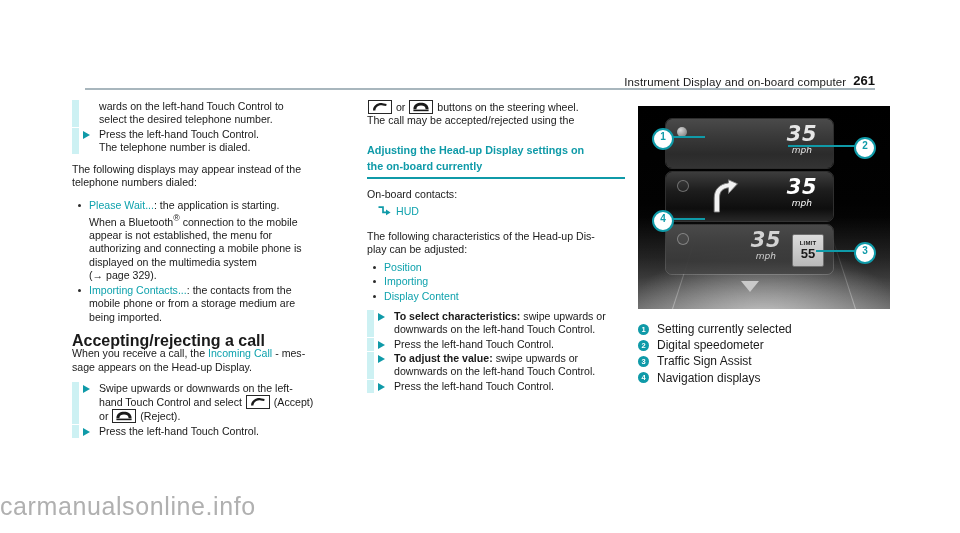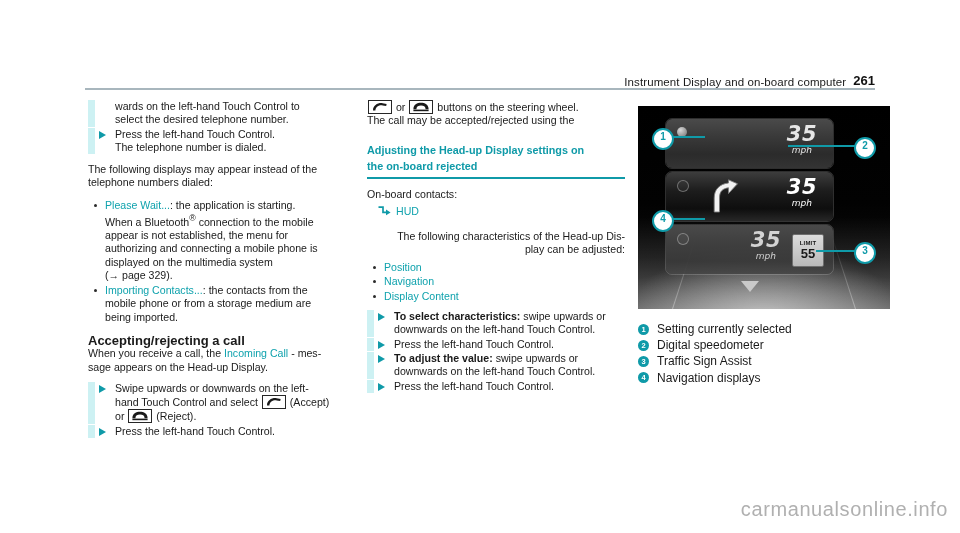--- a/index.html
+++ b/index.html
@@ -17,21 +17,21 @@
   }
   .header-title{font-size:11.5px;color:#1a1a1a;letter-spacing:.1px;}
   .header-page{font-size:13px;font-weight:bold;color:#111;}
   .header-rule{
     position:absolute;left:85px;top:88px;width:790px;height:2px;
     background:#a8b6bd;
   }
 
   
   .col{position:absolute;top:100px;font-size:10.6px;line-height:13.3px;}
-  .col-left{left:88px;width:263px;}
+  .col-left{left:72px;width:263px;}
   .col-mid{left:367px;width:258px;}
 
   p{margin:0 0 0 0;}
   .blk{margin-bottom:9px;}
   .tight{margin-bottom:0;}
 
   
   .step{
     position:relative;padding-left:27px;margin-bottom:1px;min-height:13px;
   }
@@ -50,21 +50,21 @@
   
   .bullet{position:relative;padding-left:17px;margin-bottom:2px;}
   .bullet::before{
     content:"";position:absolute;left:6px;top:5px;width:3px;height:3px;
     border-radius:50%;background:#2b2b2b;
   }
   .bullet-tight{margin-bottom:1px;}
 
   .teal{color:#0fa2ad;}
   .b{font-weight:bold;}
-  .head-bold{font-weight:bold;font-size:13px;}
+  .head-bold{font-weight:bold;font-size:16px;}
 
   
   .sec-head{
     color:#0f9aa8;font-weight:bold;font-size:10.8px;line-height:13.4px;
     margin-bottom:3px;
   }
   .sec-rule{height:1.6px;background:#0f9aa8;margin-bottom:9px;width:100%;}
 
   
   .ico-box{
@@ -169,22 +169,22 @@
   .legend{position:absolute;left:638px;top:322px;width:256px;}
   .lrow{display:flex;align-items:flex-start;margin-bottom:2.2px;}
   .lnum{
     width:11px;height:11px;border-radius:50%;background:#0f9aa8;color:#fff;
     font-size:7.5px;font-weight:bold;line-height:11.2px;text-align:center;
     margin-right:8px;flex:0 0 11px;margin-top:1.5px;
   }
   .ltxt{font-size:12px;line-height:14px;color:#1a1a1a;}
 
   .watermark{
-    position:absolute;left:0;bottom:12px;width:948px;text-align:right;
-    font-size:20px;color:#b0b0b0;letter-spacing:.6px;
+    position:absolute;left:0;bottom:12px;width:948px;text-align:left;
+    font-size:25px;color:#b0b0b0;letter-spacing:.6px;
     font-family:"Liberation Sans","DejaVu Sans",sans-serif;
   }
 </style>
 </head>
 <body>
 
 <div class="page">
 
   <div class="header">
     <span class="header-title">Instrument Display and on-board computer</span>
@@ -259,40 +259,40 @@
               <path d="M3 9.4 C3 4.2 8 1.6 12.6 2.2 L16.6 2.9 L16.2 5.0 L12.6 4.4 C9.4 3.9 5.6 5.6 5.4 9.6 Z" fill="#1a1a1a"></path>
             </svg></span><span> or </span><span class="ico-box"><svg width="20" height="12" viewBox="0 0 20 12">
               <path d="M2.4 8.2 C2.4 3.6 6.2 1.8 10 1.8 C13.8 1.8 17.6 3.6 17.6 8.2 L14.6 8.2 C14.6 5.6 12.6 4.6 10 4.6 C7.4 4.6 5.4 5.6 5.4 8.2 Z" fill="#1a1a1a"></path>
               <rect x="2.4" y="8.6" width="15.2" height="1.6" fill="#1a1a1a"></rect>
             </svg></span><span> buttons on the steering wheel.</span></p>
       <p>The call may be accepted/rejected using the</p>
     </div>
 
     <div>
       <p class="sec-head">Adjusting the Head-up Display settings on</p>
-      <p class="sec-head" style="margin-bottom:4px;">the on-board rejected</p>
+      <p class="sec-head" style="margin-bottom:4px;">the on-board currently</p>
     </div>
     <div class="sec-rule"></div>
 
     <p class="tight" style="margin-bottom:4px;">On-board contacts:</p>
     <p style="margin-bottom:9px;padding-left:10px;">
       <span class="hudarrow"><svg width="15" height="11" viewBox="0 0 15 11">
             <path d="M1.5 1.2 L6.0 1.2 L6.0 6.4 L9.6 6.4" stroke="#0f9aa8" stroke-width="1.7" fill="none"></path>
             <path d="M9.0 3.6 L13.6 6.4 L9.0 9.2 Z" fill="#0f9aa8"></path>
           </svg></span><span class="teal">HUD</span>
     </p>
 
-    <div class="blk" style="margin-bottom:5px;text-align:right;">
+    <div class="blk" style="margin-bottom:5px;">
       <p>The following characteristics of the Head-up Dis-</p>
       <p>play can be adjusted:</p>
     </div>
 
     <div style="margin-bottom:7px;">
       <div class="bullet bullet-tight"><span class="teal">Position</span></div>
-      <div class="bullet bullet-tight"><span class="teal">Navigation</span></div>
+      <div class="bullet bullet-tight"><span class="teal">Importing</span></div>
       <div class="bullet bullet-tight"><span class="teal">Display Content</span></div>
     </div>
 
     <div class="step-group">
       <div class="step">
         <span class="tri"></span>
         <p><span class="b">To select characteristics:</span><span> swipe upwards or</span></p>
         <p>downwards on the left-hand Touch Control.</p>
       </div>
       <div class="step">

